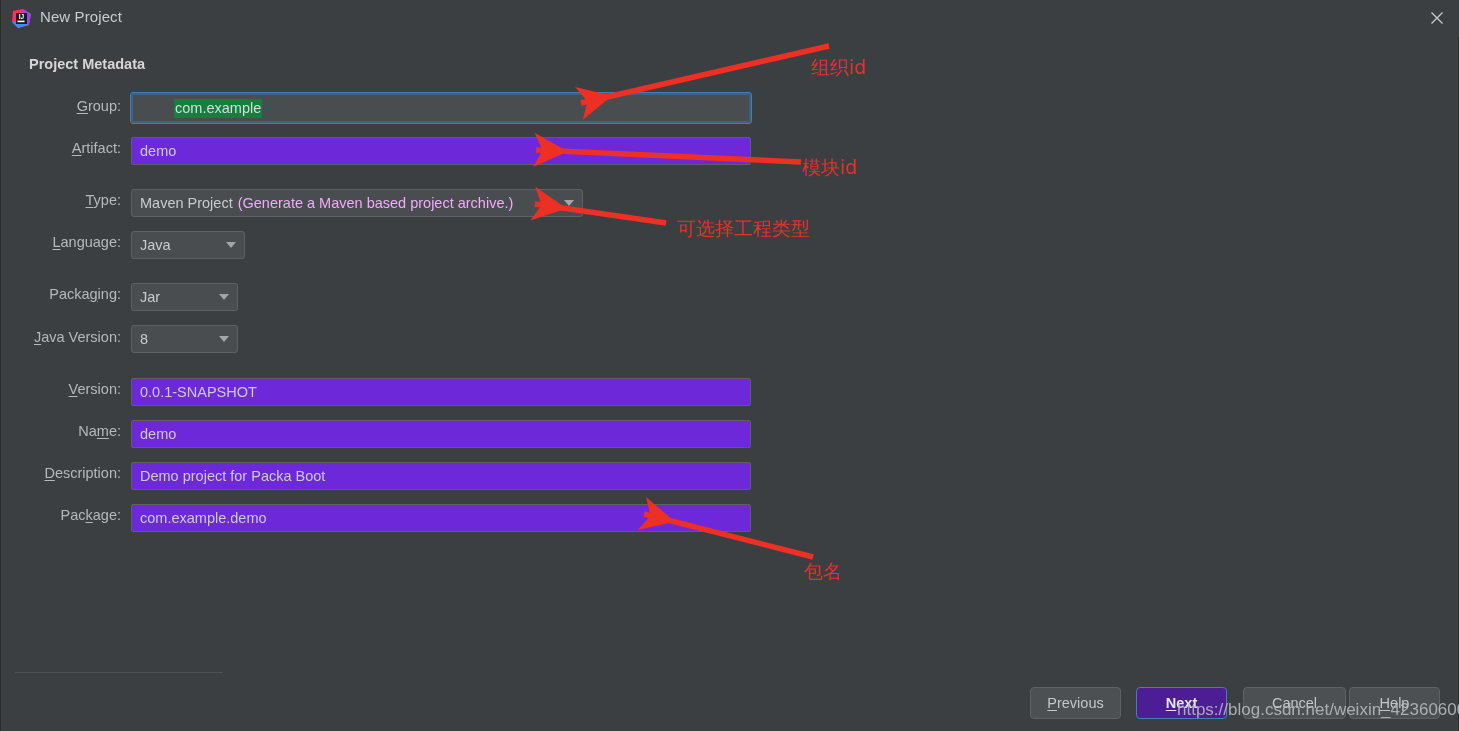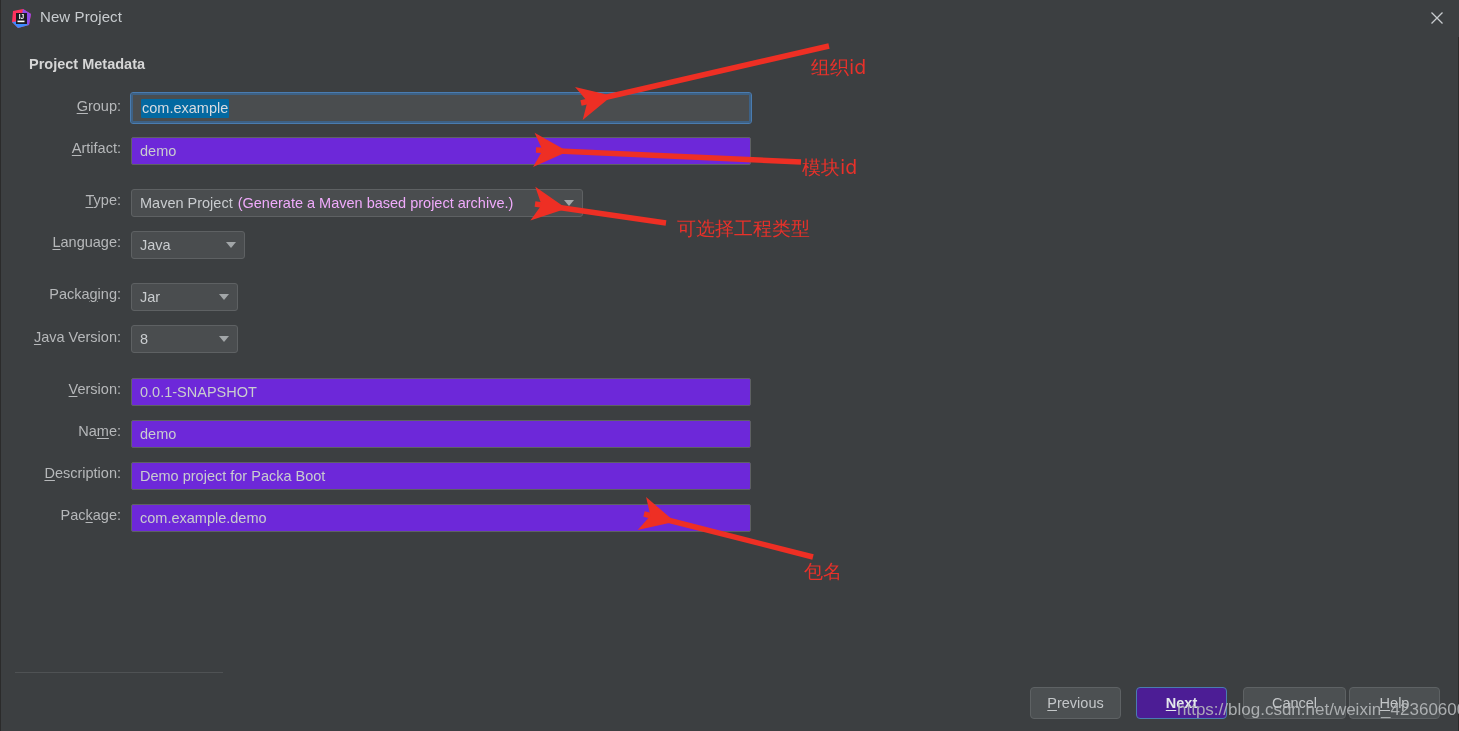--- a/index.html
+++ b/index.html
@@ -63,24 +63,25 @@
     color:#c9cccf;
     overflow:hidden;
     white-space:nowrap;
   }
   .field.focused{
     border:2px solid #3d6185;
     outline:1px solid #4a7cb0;
     background:#4a4d4f;
   }
   .sel{
-    background:#0369a1;
+    background:#15803d;
     color:#d7dbe0;
     padding:1px 1px 2px 1px;
     border-radius:1px;
+    margin-left:33px;
   }
   .combo{
     position:absolute;
     box-sizing:border-box;
     background:#4a4d4f;
     border:1px solid #5e6163;
     border-radius:3px;
     height:28px;
     display:flex;align-items:center;
     padding:0 0 0 8px;

